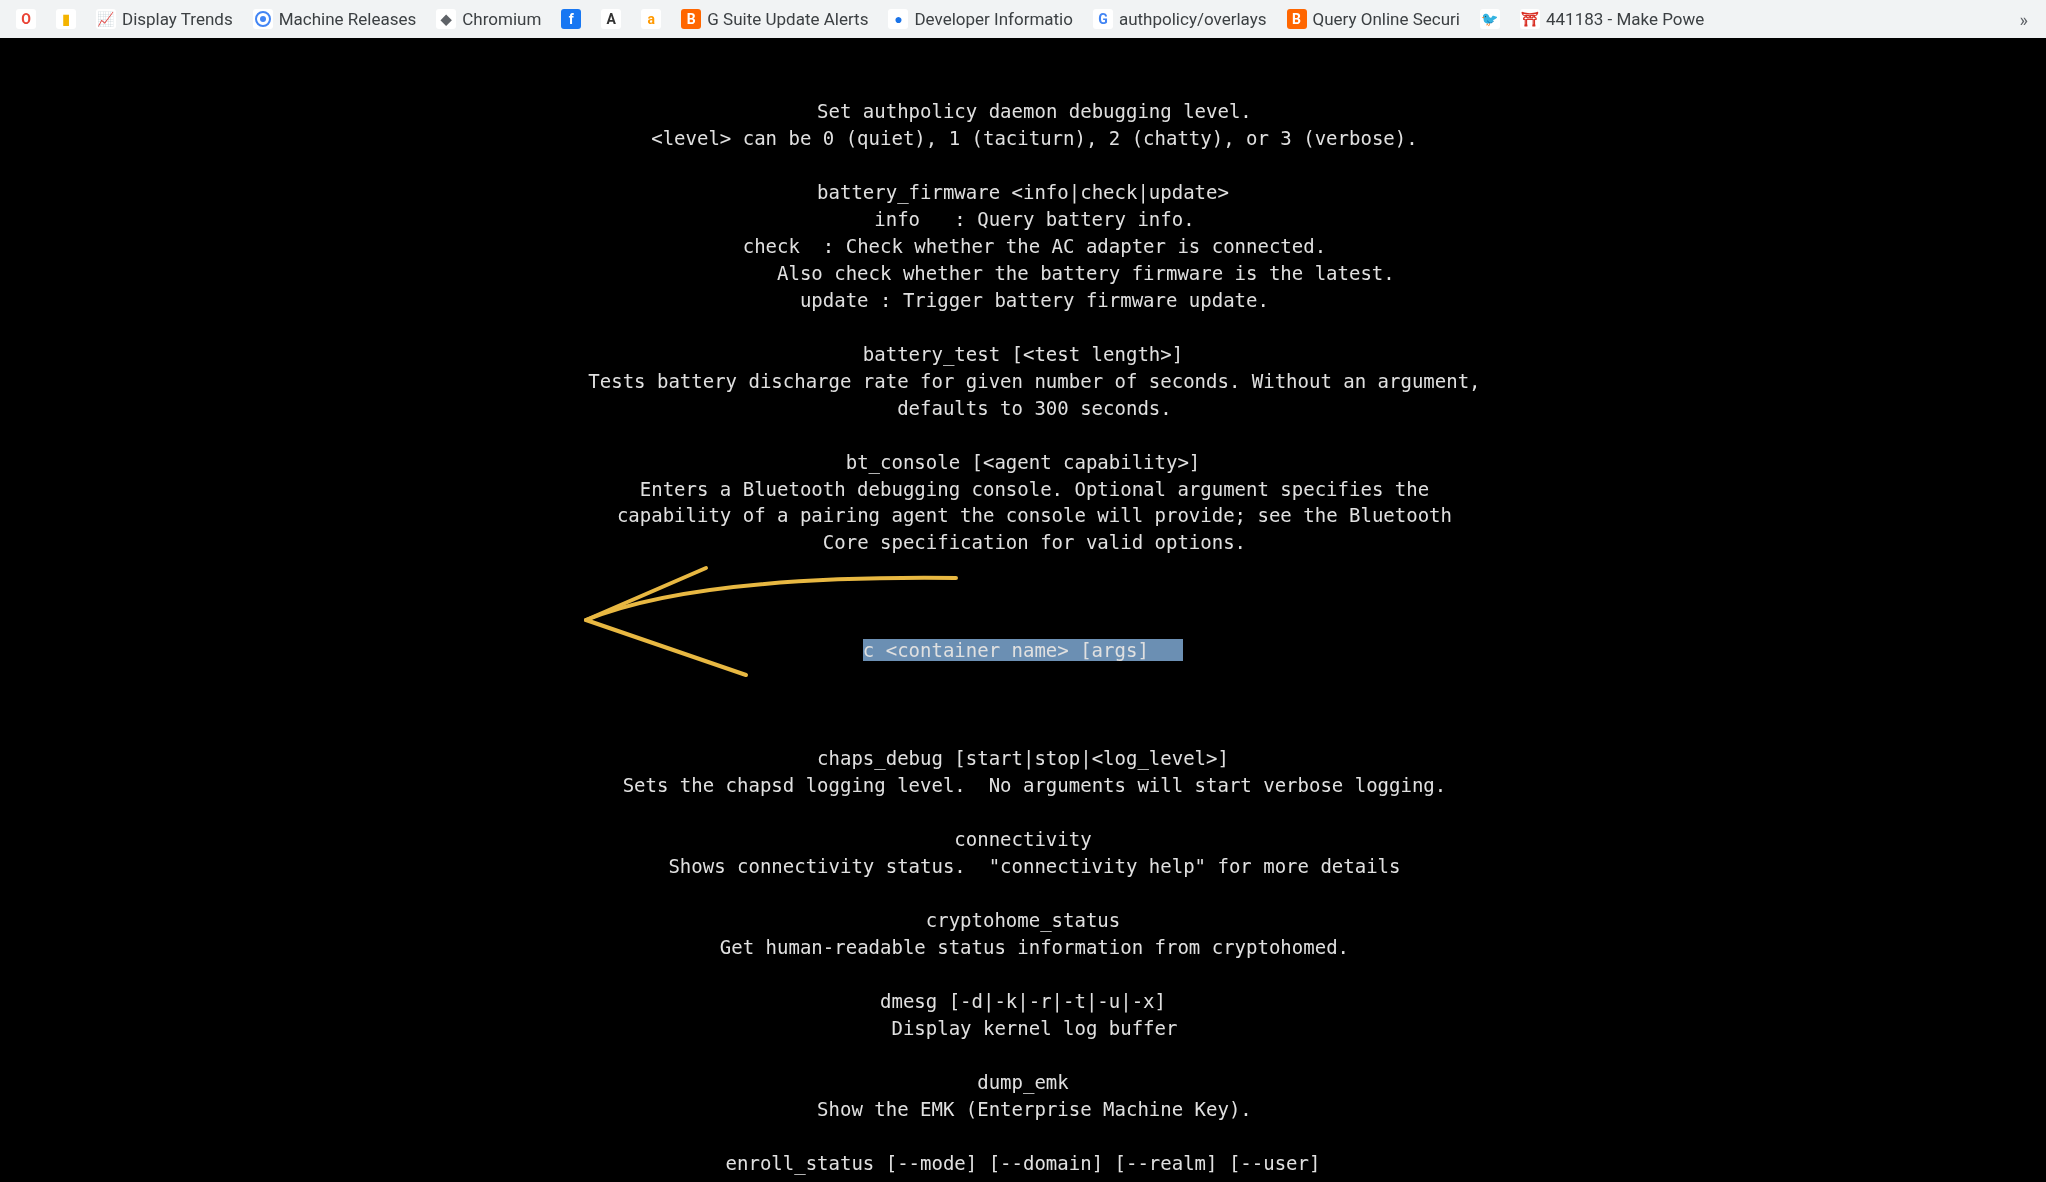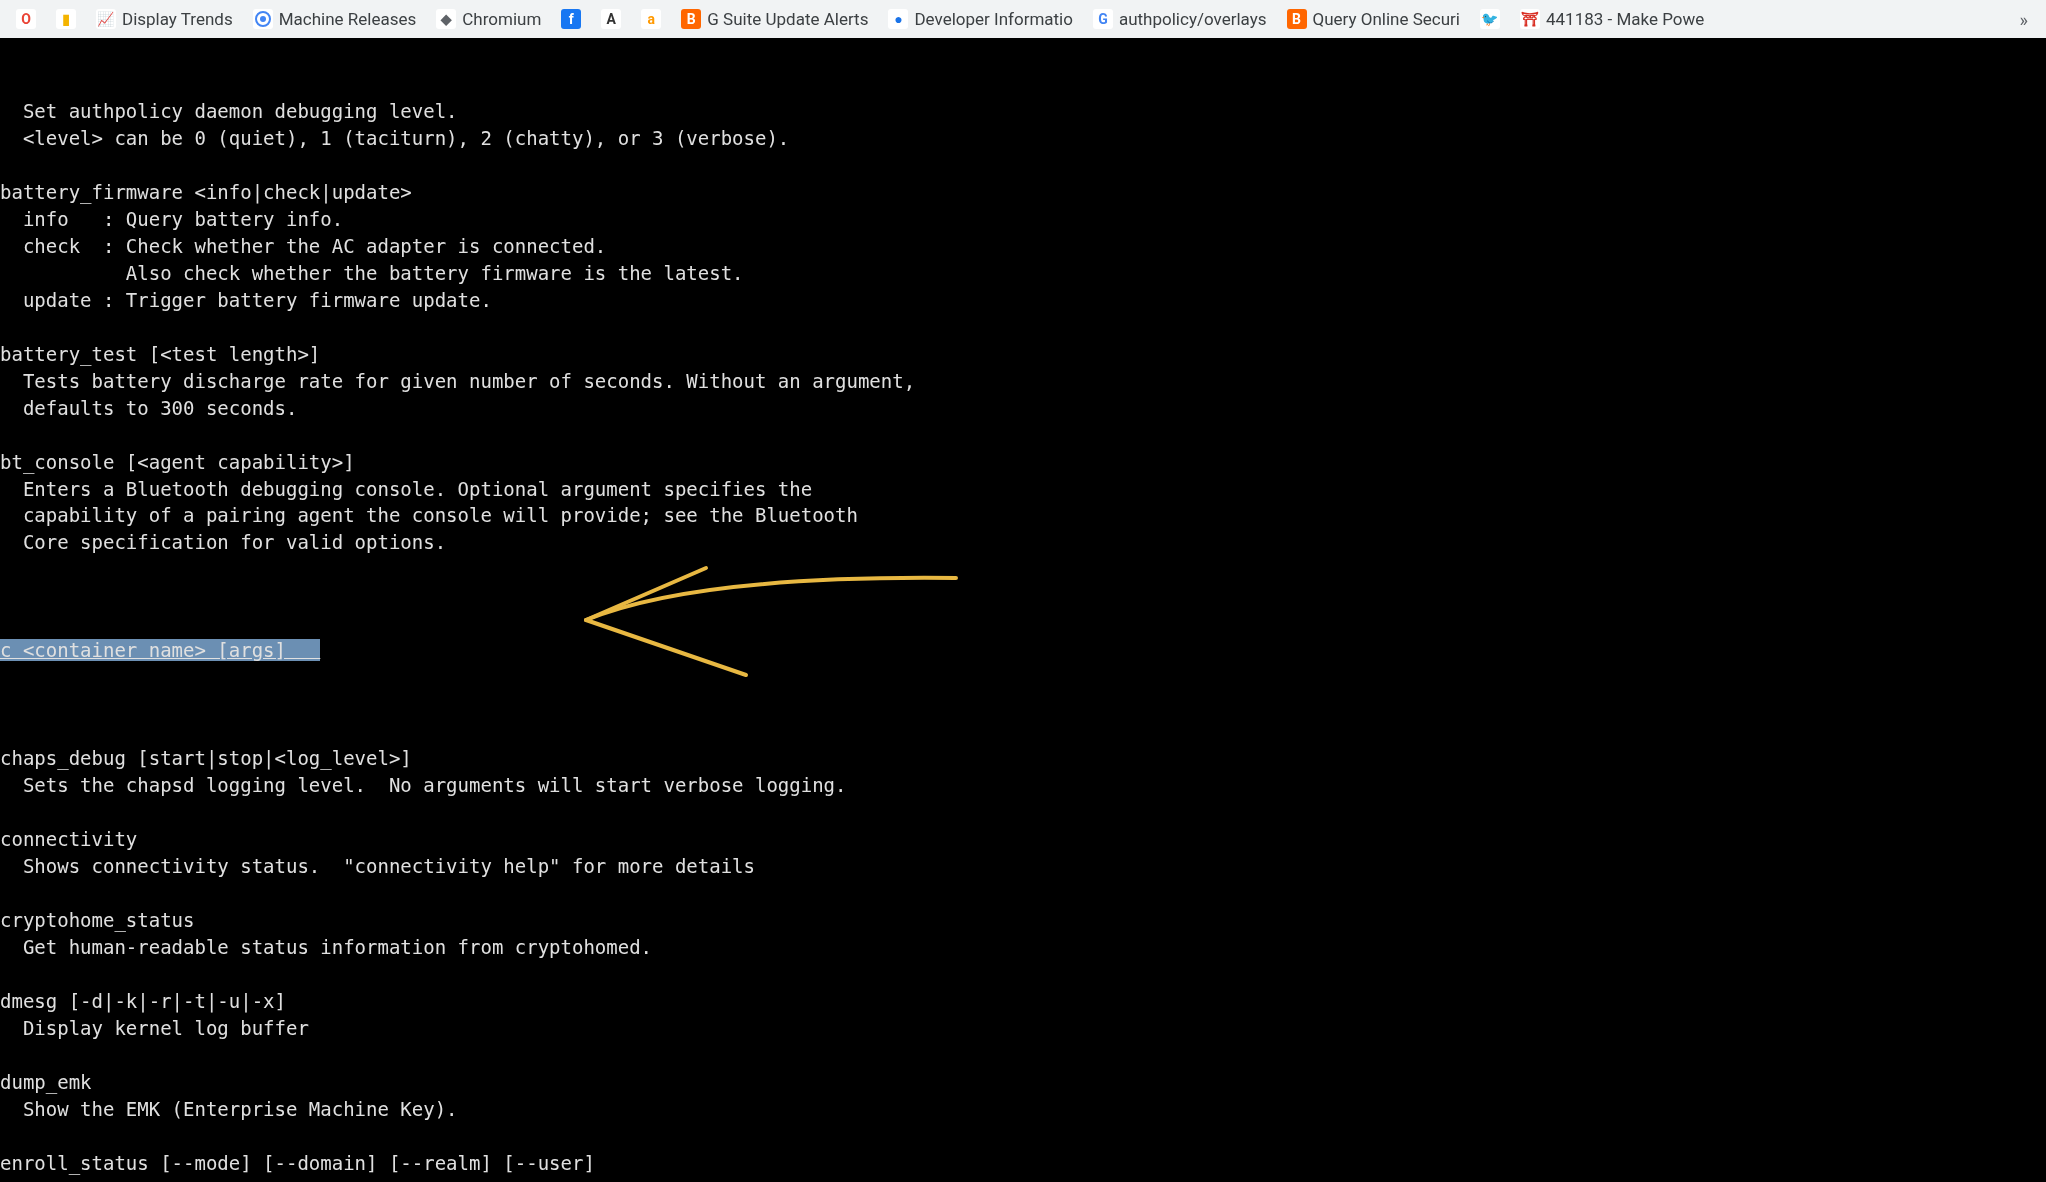--- a/index.html
+++ b/index.html
@@ -54,26 +54,26 @@
       font-size: 18px;
     }
     .terminal {
       padding: 6px 0 0 0;
       line-height: 1.42;
       white-space: pre;
       position: relative;
     }
     .terminal-line {
       white-space: pre;
+      text-align: center;
     }
     .highlighted {
       background: #6b8fb3;
       color: #e0e0e0;
       display: inline;
-      text-decoration: underline;
     }
     .arrow-annotation {
       position: absolute;
       top: 495px;
       left: 530px;
       width: 400px;
       height: 120px;
       pointer-events: none;
     }
     .arrow-annotation svg {

